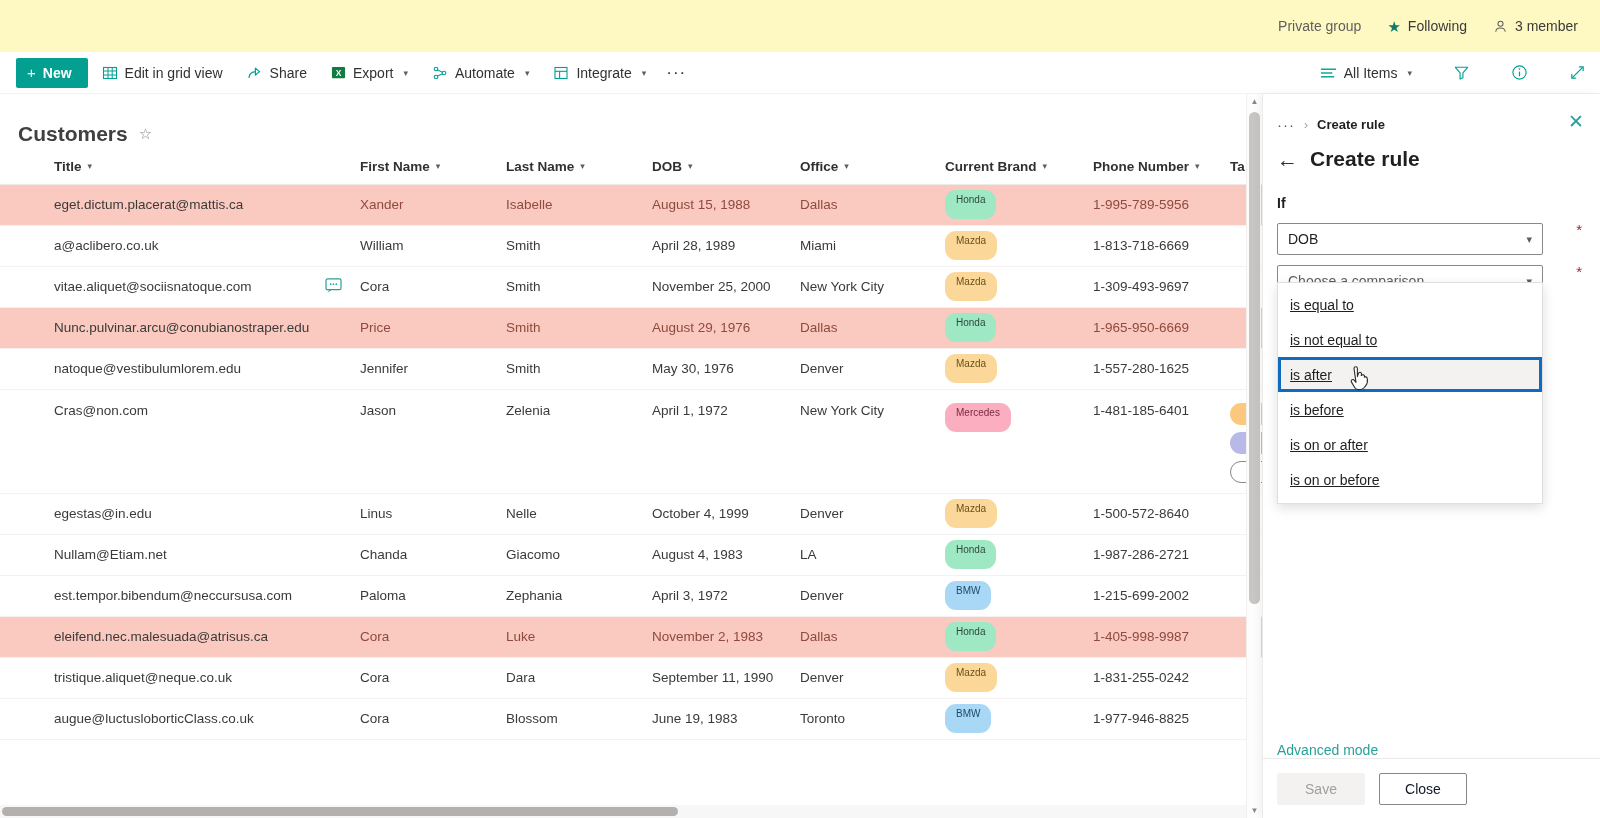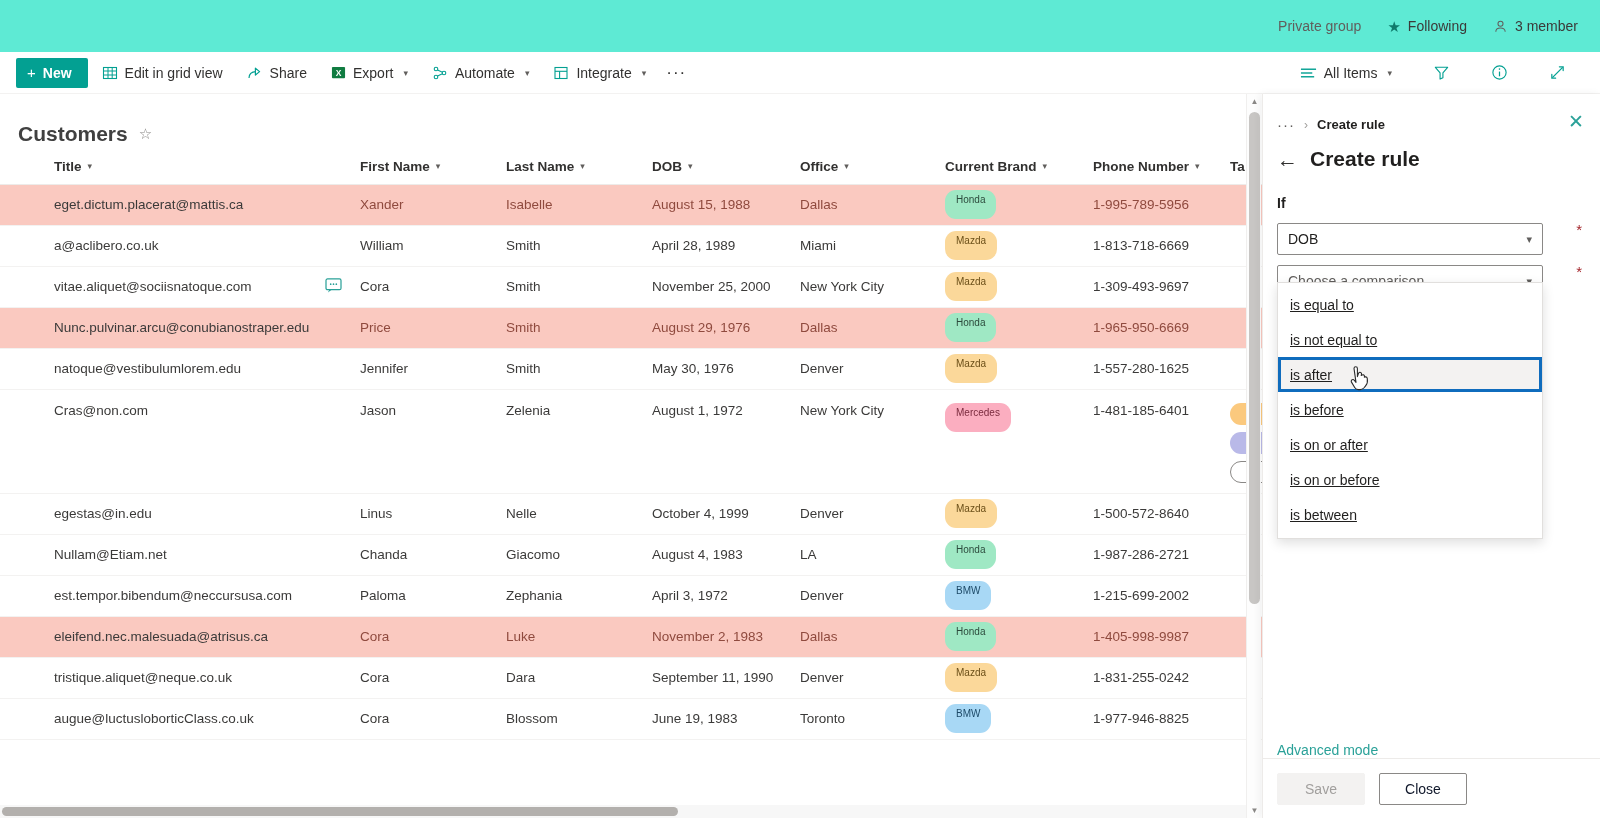--- a/index.html
+++ b/index.html
@@ -10,42 +10,42 @@
     overflow: hidden;
     background: #ffffff;
     font-family: "Segoe UI", "Liberation Sans", sans-serif;
     -webkit-font-smoothing: antialiased;
   }
   .app { position: relative; width: 1600px; height: 818px; background:#fff; }
 
   
   .site-bar {
     position: absolute; left:0; top:0; width:1600px; height:52px;
-    background:#5eead4;
+    background:#fef9c3;
     display:flex; align-items:center; justify-content:flex-end;
     padding-right: 22px;
     font-size: 14px;
   }
   .site-bar .sb-item {
     display:flex; align-items:center; gap:7px;
     color:#3b3a39; margin-left:26px; white-space:nowrap;
   }
   .sb-item.plain { color:#605e5c; }
   .star-glyph { color:#0f7b6c; font-size:15px; line-height:1; }
   .person-glyph { color:#605e5c; font-size:15px; line-height:1; display:inline-block; }
 
   
   .cmd-bar {
     position:absolute; left:0; top:52px; width:1600px; height:42px;
     background:#ffffff;
     display:flex; align-items:center;
     border-bottom:1px solid #f3f2f1;
   }
   .cmd-left { display:flex; align-items:center; padding-left:16px; gap:0; }
-  .cmd-right { margin-left:auto; display:flex; align-items:center; padding-right:24px; gap:17px; }
+  .cmd-right { margin-left:auto; display:flex; align-items:center; padding-right:4px; gap:17px; }
 
   .btn-new {
     background:#03a092; color:#ffffff;
     height:30px; border:none; border-radius:2px;
     padding:0 16px 0 11px;
     display:flex; align-items:center; gap:7px;
     font-size:14px; font-weight:600; cursor:pointer;
     font-family:"Segoe UI","Liberation Sans",sans-serif;
   }
   .btn-new .plus { font-size:15px; font-weight:400; line-height:1; }
@@ -476,21 +476,21 @@
             <td>Denver</td>
             <td><span class="pill mazda">Mazda</span></td>
             <td>1-557-280-1625</td>
             <td></td>
           </tr>
           <tr class="tall">
             <td></td>
             <td class="c-title"><span>Cras@non.com</span></td>
             <td>Jason</td>
             <td>Zelenia</td>
-            <td>August 1, 1972</td>
+            <td>April 1, 1972</td>
             <td>New York City</td>
             <td><span class="pill mercedes">Mercedes</span></td>
             <td>1-481-185-6401</td>
             <td>
               <div class="tagstack">
                 <span class="tagpill t-orange"></span>
                 <span class="tagpill t-purple"></span>
                 <span class="tagpill t-plain"></span>
               </div>
             </td>
@@ -628,23 +628,20 @@
       </div>
       <div class="dd-opt">
         <span>is before</span>
       </div>
       <div class="dd-opt">
         <span>is on or after</span>
       </div>
       <div class="dd-opt">
         <span>is on or before</span>
       </div>
-      <div class="dd-opt">
-        <span>is between</span>
-      </div>
     </div>
 
   <div class="cursor-hand">
     <svg width="22" height="26" viewBox="0 0 22 26">
       <path d="M4 2.4c0-1 .8-1.7 1.7-1.7s1.7.8 1.7 1.7v8.2l1.1-3.2c.3-.9 1.2-1.3 2-1s1.3 1.2 1 2l-.3 1 1-.5c.8-.4 1.8 0 2.2.8.2.5.1 1-.1 1.4l.9-.2c.9-.2 1.8.4 2 1.3l.1.6c.5 2.6-.2 5.3-1.9 7.3l-1.6 1.9c-.9 1-2.2 1.6-3.6 1.6H8.4c-1.5 0-2.9-.8-3.7-2.1l-3.2-5.4c-.5-.8-.2-1.9.6-2.3.7-.4 1.6-.3 2.1.4l1.8 2.2z" fill="#ffffff" stroke="#2b2b2b" stroke-width="1.1" stroke-linejoin="round"></path>
     </svg>
   </div>
 
 </div>
 

